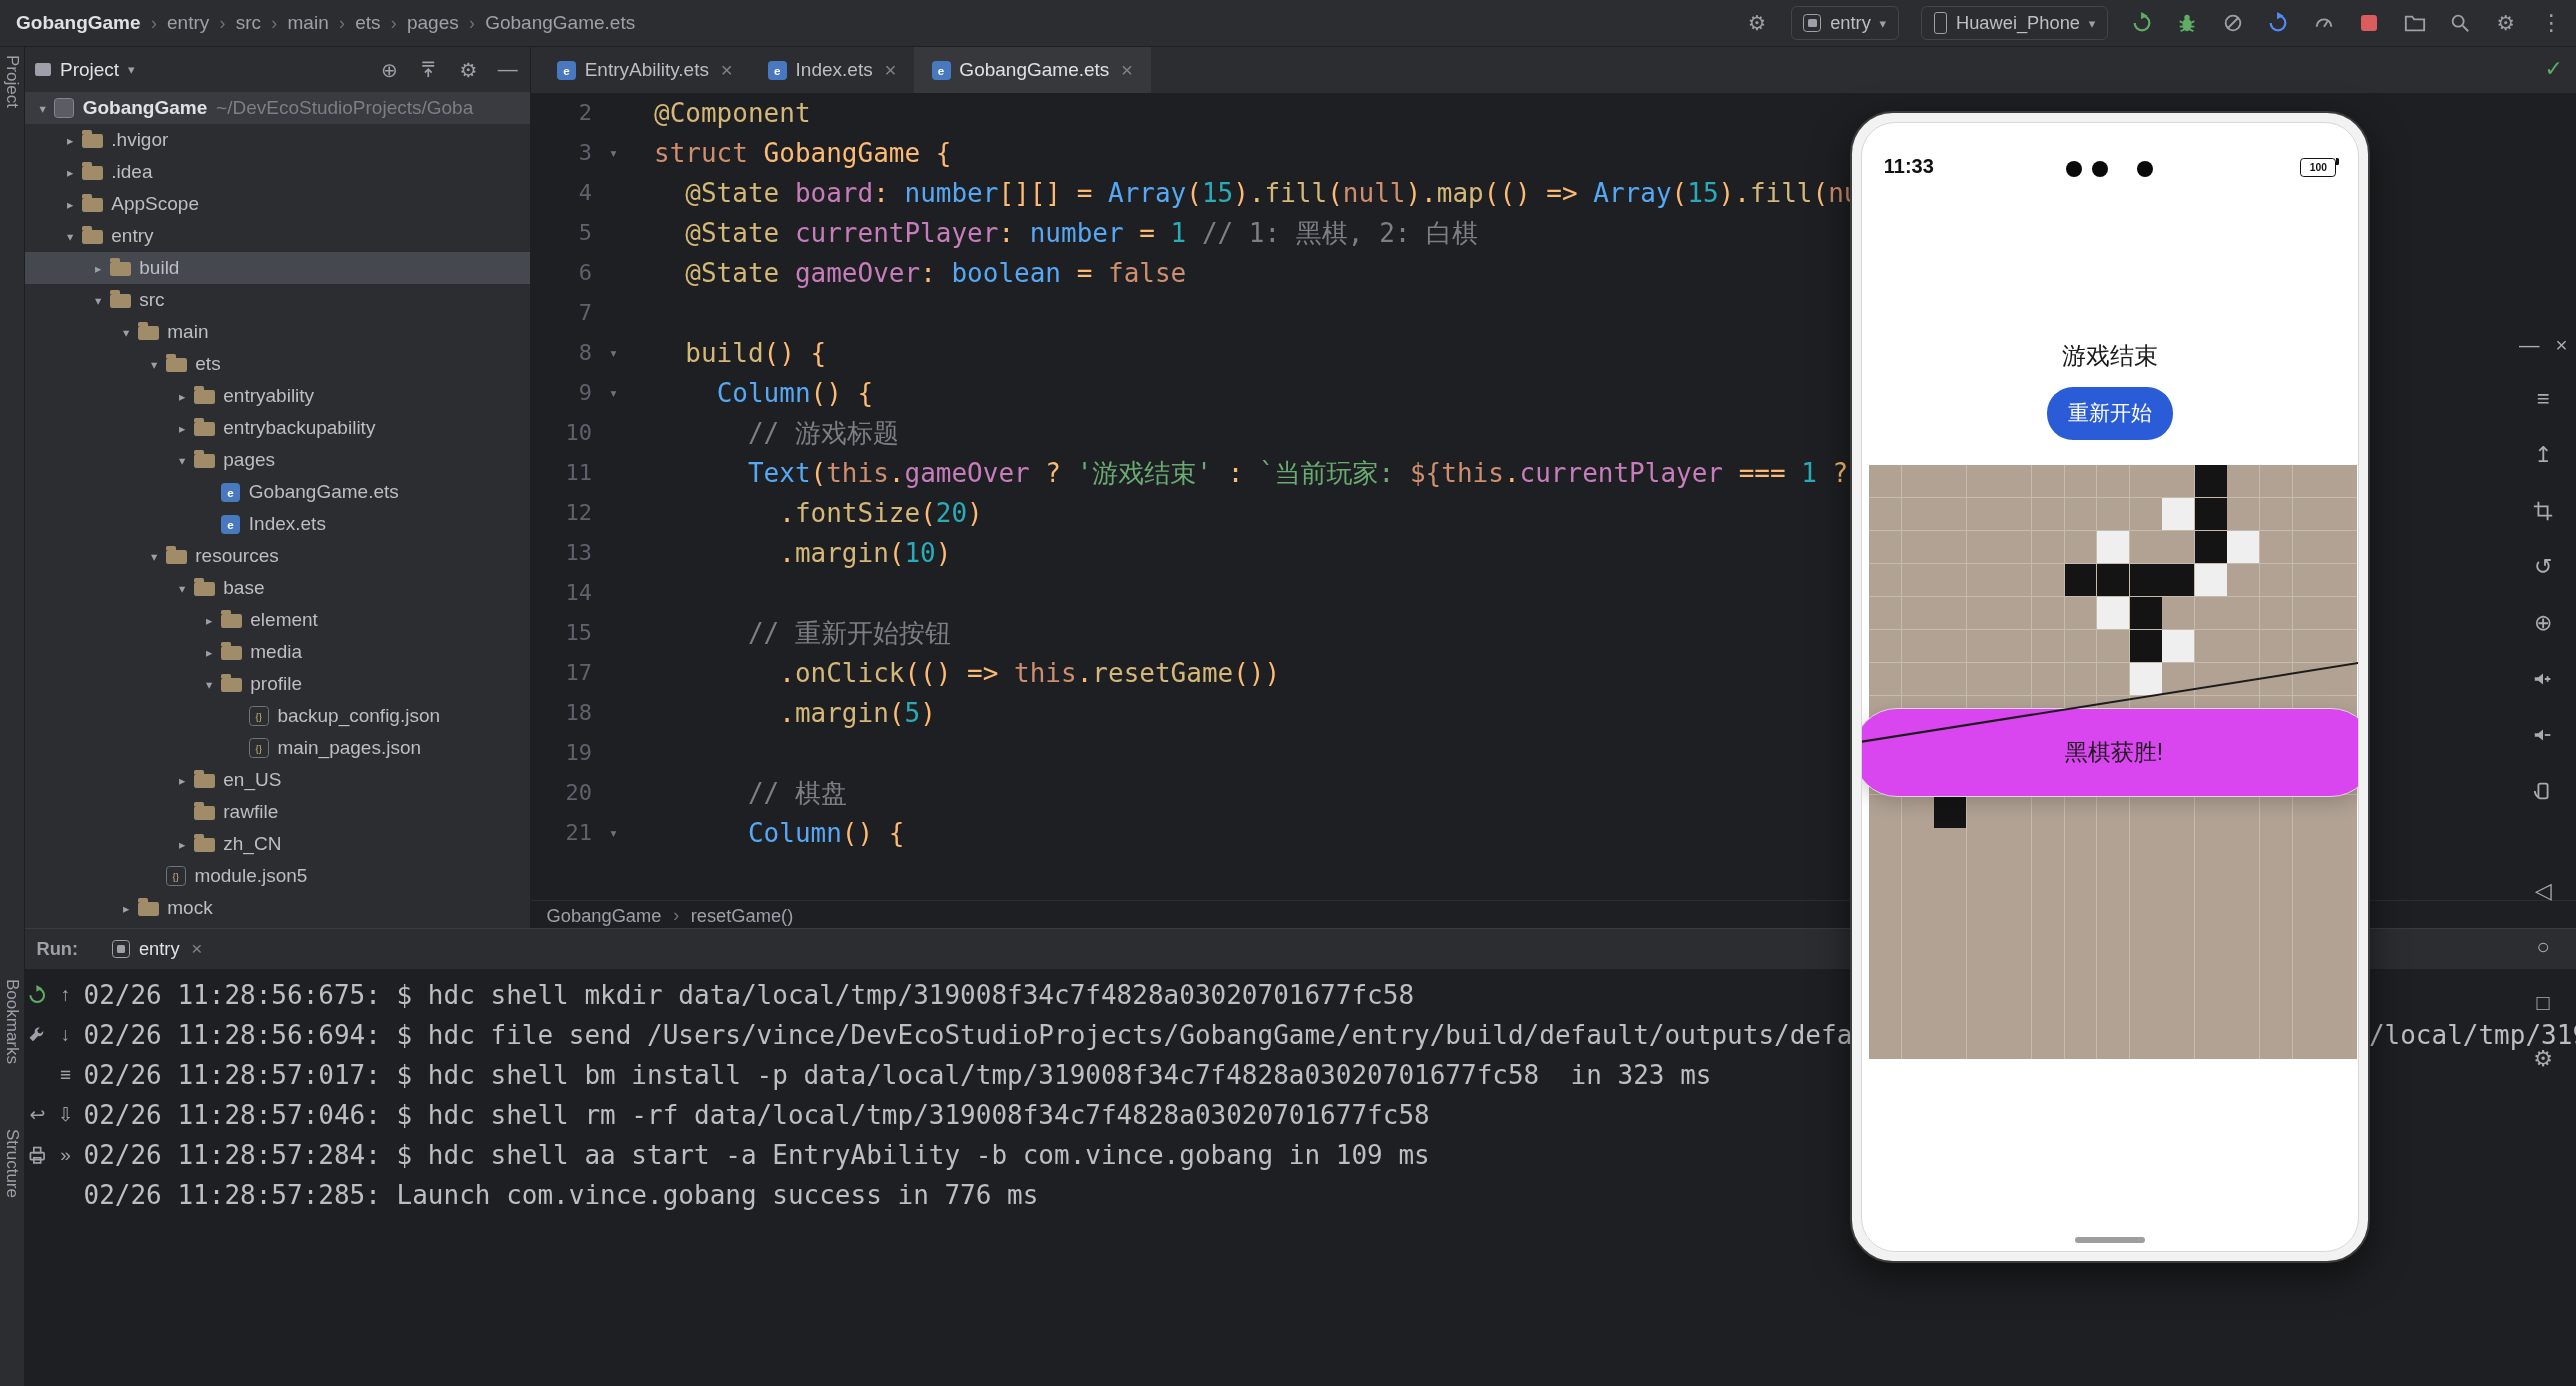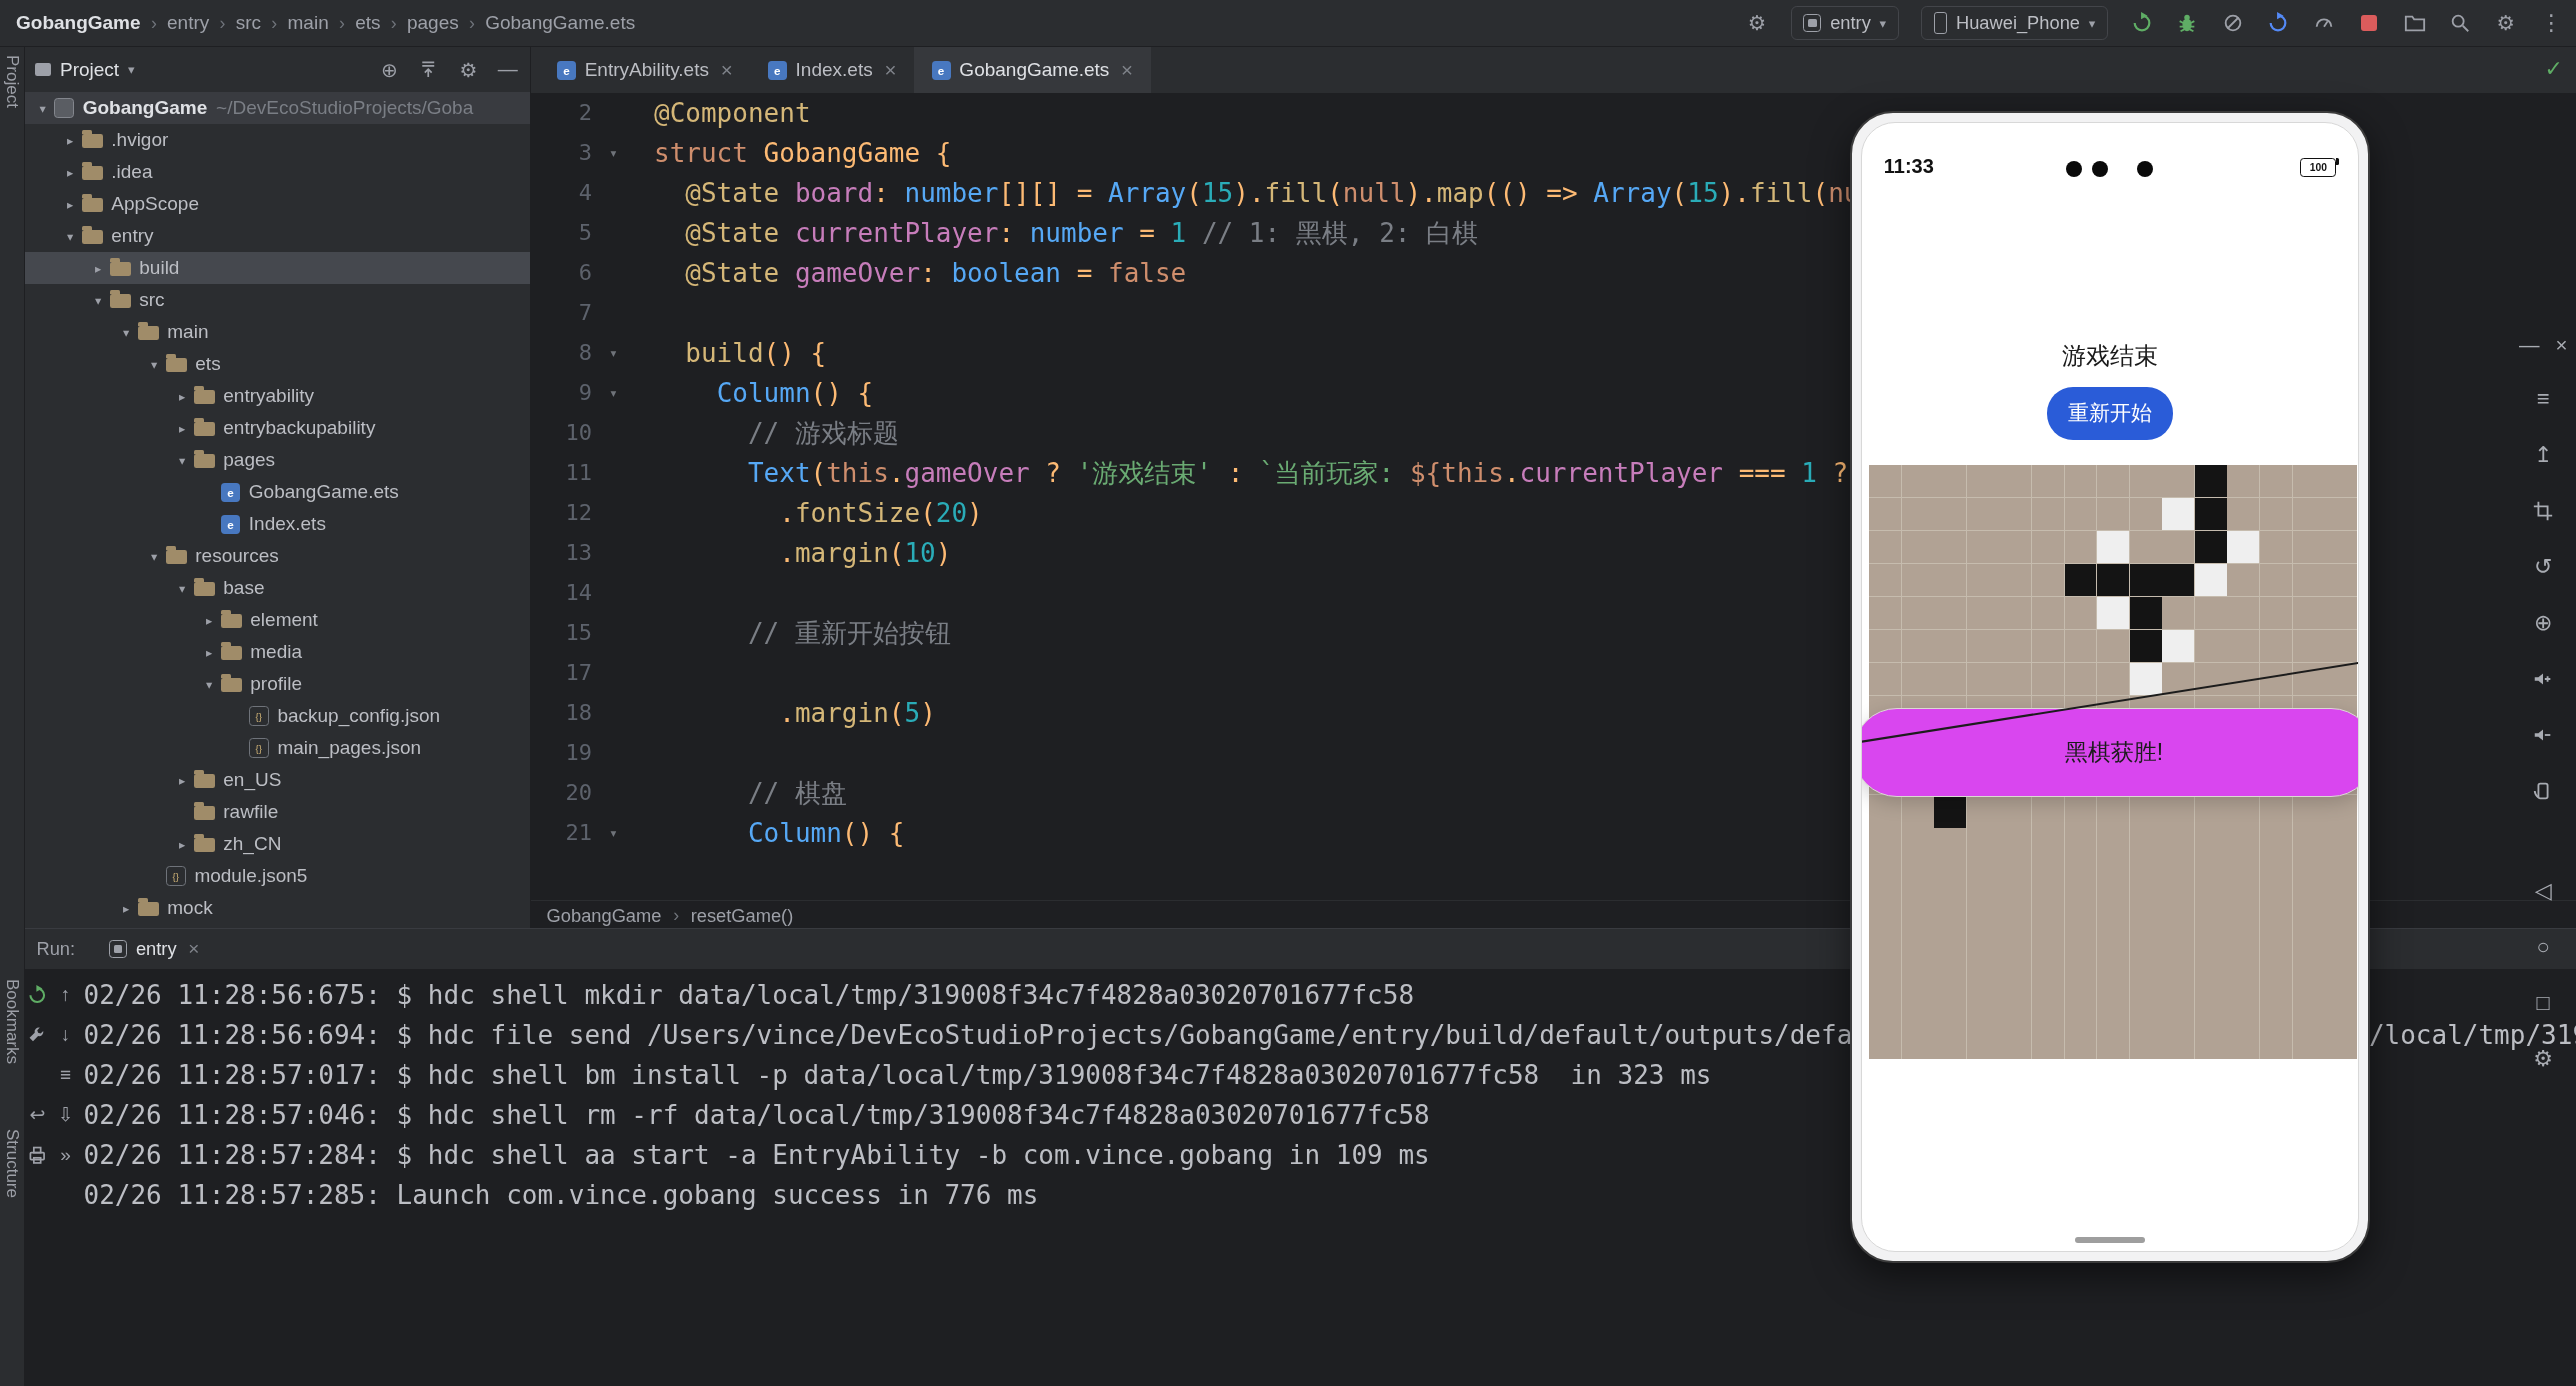--- a/index.html
+++ b/index.html
@@ -71,21 +71,21 @@
   .tk-pl{color:#fdba74}.tk-kw{color:#cf8e6d}.tk-dec{color:#d5b778}.tk-typ{color:#56a8f5}
   .tk-fld{color:#c77dbb}.tk-num{color:#2aacb8}.tk-str{color:#6aab73}.tk-com{color:#7a7e85}
   .ed-crumb{position:absolute;left:0;right:0;top:853px;height:29px;display:flex;align-items:center;gap:11.7px;
             padding-left:17.6px;font-size:18.3px;color:#9da0a8;border-top:0.7px solid #2b2d30;background:#1e1f22;}
 
   
   .run-panel{position:absolute;left:23.5px;right:0;top:928px;bottom:0;background:#1e1f22;
              border-top:0.7px solid #393b40;z-index:5;}
   .run-header{height:40px;background:#2b2d30;border-bottom:0.7px solid #1e1f22;display:flex;align-items:center;
               padding-left:13px;font-size:18.3px;}
-  .run-label{color:#9da0a8;}
+  .run-label{color:#9da0a8;font-weight:bold;}
   .run-tab{display:flex;align-items:center;gap:8.8px;margin-left:34px;color:#dfe1e5;}
   .run-tab .tab-close{font-size:19px;}
   .run-body{position:absolute;top:40px;left:0;right:0;bottom:0;}
   .run-toolbar{position:absolute;left:0;top:5.9px;width:56px;display:grid;grid-template-columns:28px 28px;
                grid-auto-rows:40px;justify-items:center;align-items:center;color:#9da0a8;font-size:19px;}
   .console{position:absolute;left:60px;top:5.9px;right:0;bottom:0;overflow:hidden;
            font-family:"DejaVu Sans Mono","Liberation Mono",monospace;font-size:26px;line-height:40px;color:#bcbec4;}
   .console-line{white-space:pre;}
 
   
@@ -395,21 +395,21 @@
         <div class="cl"><span class="ln">6</span><span class="fold"></span><span class="ct"><span class="tk-pl">  </span><span class="tk-dec">@State</span><span class="tk-pl"> </span><span class="tk-fld">gameOver</span><span class="tk-pl">: </span><span class="tk-typ">boolean</span><span class="tk-pl"> = </span><span class="tk-kw">false</span></span></div>
         <div class="cl"><span class="ln">7</span><span class="fold"></span><span class="ct"></span></div>
         <div class="cl"><span class="ln">8</span><span class="fold">▾</span><span class="ct"><span class="tk-pl">  </span><span class="tk-dec">build</span><span class="tk-pl">() {</span></span></div>
         <div class="cl"><span class="ln">9</span><span class="fold">▾</span><span class="ct"><span class="tk-pl">    </span><span class="tk-typ">Column</span><span class="tk-pl">() {</span></span></div>
         <div class="cl"><span class="ln">10</span><span class="fold"></span><span class="ct"><span class="tk-pl">      </span><span class="tk-com">// 游戏标题</span></span></div>
         <div class="cl"><span class="ln">11</span><span class="fold"></span><span class="ct"><span class="tk-pl">      </span><span class="tk-typ">Text</span><span class="tk-pl">(</span><span class="tk-kw">this</span><span class="tk-pl">.</span><span class="tk-fld">gameOver</span><span class="tk-pl"> ? </span><span class="tk-str">'游戏结束'</span><span class="tk-pl"> : </span><span class="tk-str">`当前玩家: </span><span class="tk-kw">${</span><span class="tk-kw">this</span><span class="tk-pl">.</span><span class="tk-fld">currentPlayer</span><span class="tk-pl"> === </span><span class="tk-num">1</span><span class="tk-pl"> ? </span><span class="tk-str">'黑棋'</span><span class="tk-pl"> : </span><span class="tk-str">'白棋'</span><span class="tk-kw">}</span><span class="tk-str">`</span><span class="tk-pl">)</span></span></div>
         <div class="cl"><span class="ln">12</span><span class="fold"></span><span class="ct"><span class="tk-pl">        .</span><span class="tk-dec">fontSize</span><span class="tk-pl">(</span><span class="tk-num">20</span><span class="tk-pl">)</span></span></div>
         <div class="cl"><span class="ln">13</span><span class="fold"></span><span class="ct"><span class="tk-pl">        .</span><span class="tk-dec">margin</span><span class="tk-pl">(</span><span class="tk-num">10</span><span class="tk-pl">)</span></span></div>
         <div class="cl"><span class="ln">14</span><span class="fold"></span><span class="ct"></span></div>
         <div class="cl"><span class="ln">15</span><span class="fold"></span><span class="ct"><span class="tk-pl">      </span><span class="tk-com">// 重新开始按钮</span></span></div>
-        <div class="cl"><span class="ln">17</span><span class="fold"></span></div>
+        <div class="cl"><span class="ln">17</span><span class="fold"></span><span class="ct"><span class="tk-pl">        .</span><span class="tk-dec">onClick</span><span class="tk-pl">(() =&gt; </span><span class="tk-kw">this</span><span class="tk-pl">.</span><span class="tk-dec">resetGame</span><span class="tk-pl">())</span></span></div>
         <div class="cl"><span class="ln">18</span><span class="fold"></span><span class="ct"><span class="tk-pl">        .</span><span class="tk-dec">margin</span><span class="tk-pl">(</span><span class="tk-num">5</span><span class="tk-pl">)</span></span></div>
         <div class="cl"><span class="ln">19</span><span class="fold"></span><span class="ct"></span></div>
         <div class="cl"><span class="ln">20</span><span class="fold"></span><span class="ct"><span class="tk-pl">      </span><span class="tk-com">// 棋盘</span></span></div>
         <div class="cl"><span class="ln">21</span><span class="fold">▾</span><span class="ct"><span class="tk-pl">      </span><span class="tk-typ">Column</span><span class="tk-pl">() {</span></span></div>
       </div>
     <div class="ed-crumb" id="ed-crumb">
         <span class="ecrumb">GobangGame</span>
         <span class="crumb-sep">›</span>
         <span class="ecrumb">resetGame()</span>
       </div>

